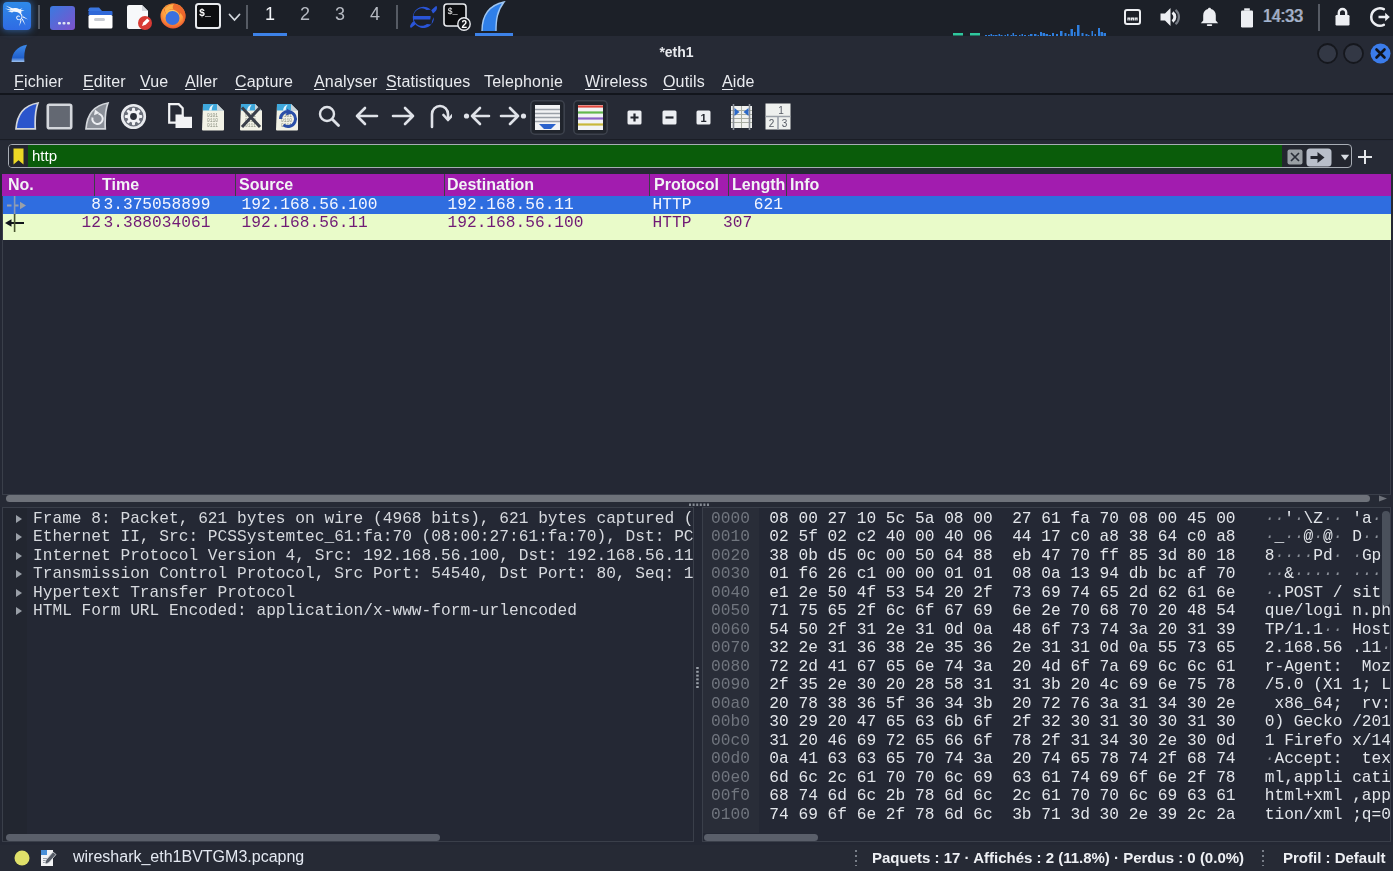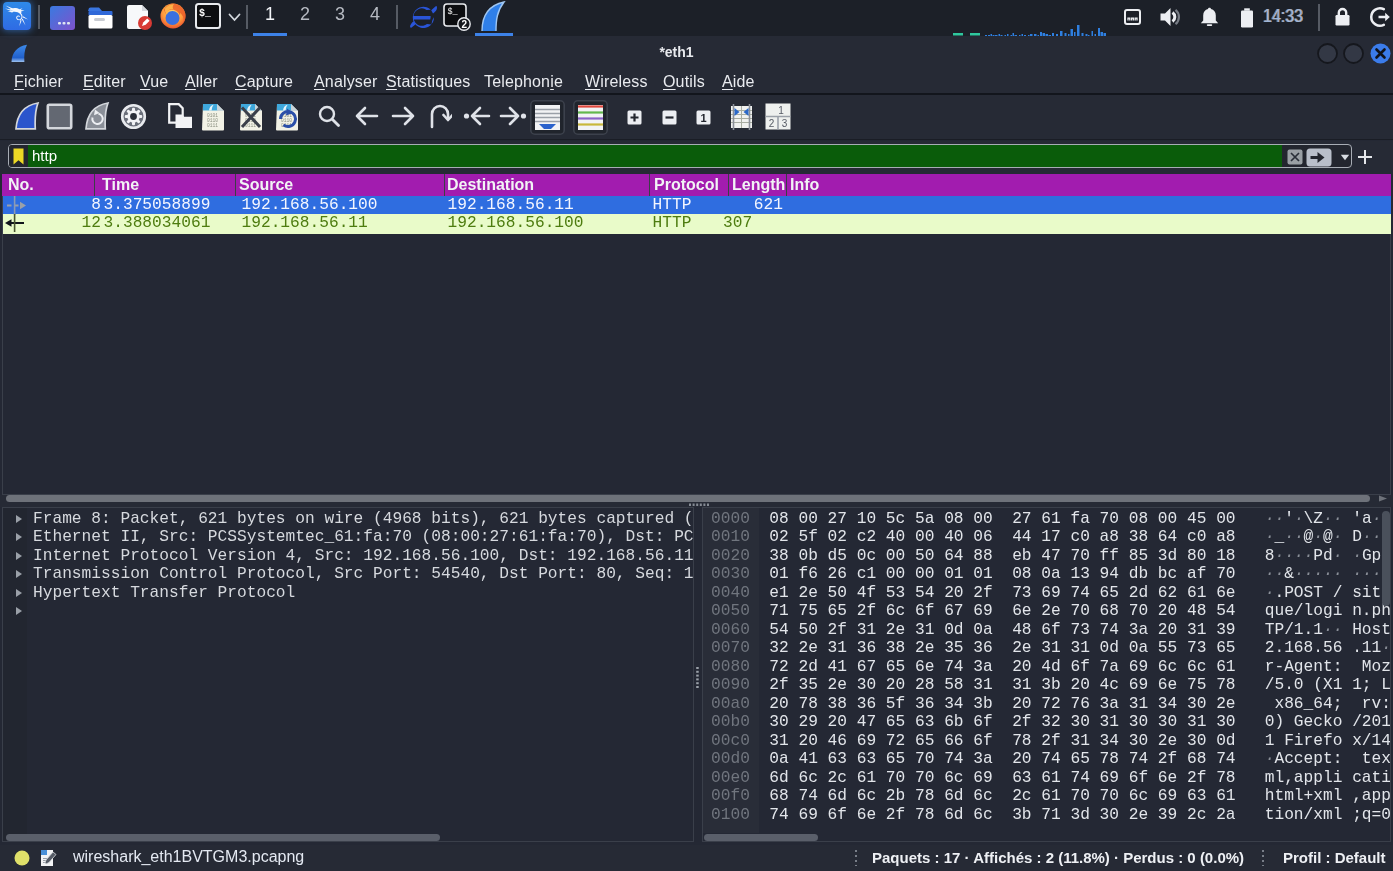--- a/index.html
+++ b/index.html
@@ -30,21 +30,21 @@
   #bookbtn { left:9px; top:145px; width:19px; height:22px; background:#23262f; border-radius:3px 0 0 3px; z-index:2; }
   #filterfield { left:8px; top:144px; width:1344px; height:24px; background:#23262f; border:1.2px solid #a8adb5; border-radius:4px; }
   #filtergreen { left:28px; top:145px; width:1254px; height:22px; background:#0a5c0a; color:#ffffff; font-size:15px; line-height:21px; padding-left:4px; }
 
   
   #plist { left:2px; top:174px; width:1389px; height:321px; background:#242834; border:1px solid #3a3f4a; border-top:none; }
   #phdr { left:2px; top:174px; width:1389px; height:22px; background:#a21caf; color:#f2f3f5; font-weight:bold; font-size:16px; }
   .hc { position:absolute; top:2px; }
   .hsep { position:absolute; top:0; width:1px; height:22px; background:#3a3f47; }
   #row1 { left:3px; top:196px; width:1388px; height:18px; background:#2f6de0; color:#f4f6ff; }
-  #row2 { left:3px; top:214px; width:1388px; height:20px; background:#e9fbc9; color:#4d7c0f; }
+  #row2 { left:3px; top:214px; width:1388px; height:26px; background:#e9fbc9; color:#701a75; }
   .prow { font-size:16.2px; line-height:18px; white-space:pre; overflow:hidden; }
   .pc { position:absolute; top:0; }
 
   
   #splitband { left:0; top:495px; width:1393px; height:12px; background:#262a35; }
   #details { left:2px; top:507px; width:692px; height:335px; background:#242834; border:1px solid #3a3f4a; overflow:hidden; }
   #hexpane { left:702px; top:507px; width:689px; height:335px; background:#242834; border:1px solid #3a3f4a; overflow:hidden; }
   .dline { position:absolute; left:30px; white-space:pre; font-family:"Liberation Mono", monospace; font-size:16.2px; color:#d6d9de; }
   .tri { position:absolute; left:13px; width:0; height:0; border-left:6px solid #9aa0a8; border-top:4.5px solid transparent; border-bottom:4.5px solid transparent; }
   .hline { position:absolute; left:8px; white-space:pre; font-family:"Liberation Mono", monospace; font-size:16.2px; color:#e2e5ea; }
@@ -486,20 +486,21 @@
     <span class="dline" style="top:1.5px">Frame 8: Packet, 621 bytes on wire (4968 bits), 621 bytes captured (4968 bits)</span>
     <span class="tri" style="top:25.0px"></span>
     <span class="dline" style="top:20.0px">Ethernet II, Src: PCSSystemtec_61:fa:70 (08:00:27:61:fa:70), Dst: PCSSystemtec</span>
     <span class="tri" style="top:43.5px"></span>
     <span class="dline" style="top:38.5px">Internet Protocol Version 4, Src: 192.168.56.100, Dst: 192.168.56.11</span>
     <span class="tri" style="top:62.0px"></span>
     <span class="dline" style="top:57.0px">Transmission Control Protocol, Src Port: 54540, Dst Port: 80, Seq: 1, Ack: 1</span>
     <span class="tri" style="top:80.5px"></span>
     <span class="dline" style="top:75.5px">Hypertext Transfer Protocol</span>
     <span class="tri" style="top:99.0px"></span>
+    <span class="dline" style="top:94.0px">HTML Form URL Encoded: application/x-www-form-urlencoded</span>
   </div>
   <div class="abs" id="hexpane">
     <div style="position:absolute;left:0;top:0;width:56px;height:325px;background:#292d38"></div>
     <span class="hline" style="top:1.5px"><span class="off">0000</span>  08 00 27 10 5c 5a 08 00  27 61 fa 70 08 00 45 00   <i class="dim">·</i><i class="dim">·</i>'<i class="dim">·</i>\Z<i class="dim">·</i><i class="dim">·</i> 'a<i class="dim">·</i>pE</span>
     <span class="hline" style="top:20.0px"><span class="off">0010</span>  02 5f 02 c2 40 00 40 06  44 17 c0 a8 38 64 c0 a8   <i class="dim">·</i>_<i class="dim">·</i><i class="dim">·</i>@<i class="dim">·</i>@<i class="dim">·</i> D<i class="dim">·</i><i class="dim">·</i><i class="dim">·</i>8d</span>
     <span class="hline" style="top:38.5px"><span class="off">0020</span>  38 0b d5 0c 00 50 64 88  eb 47 70 ff 85 3d 80 18   8<i class="dim">·</i><i class="dim">·</i><i class="dim">·</i><i class="dim">·</i>Pd<i class="dim">·</i> <i class="dim">·</i>Gp<i class="dim">·</i>=</span>
     <span class="hline" style="top:57.0px"><span class="off">0030</span>  01 f6 26 c1 00 00 01 01  08 0a 13 94 db bc af 70   <i class="dim">·</i><i class="dim">·</i>&amp;<i class="dim">·</i><i class="dim">·</i><i class="dim">·</i><i class="dim">·</i><i class="dim">·</i> <i class="dim">·</i><i class="dim">·</i><i class="dim">·</i><i class="dim">·</i>p</span>
     <span class="hline" style="top:75.5px"><span class="off">0040</span>  e1 2e 50 4f 53 54 20 2f  73 69 74 65 2d 62 61 6e   <i class="dim">·</i>.POST / site-ban</span>
     <span class="hline" style="top:94.0px"><span class="off">0050</span>  71 75 65 2f 6c 6f 67 69  6e 2e 70 68 70 20 48 54   que/logi n.php HT</span>
     <span class="hline" style="top:112.5px"><span class="off">0060</span>  54 50 2f 31 2e 31 0d 0a  48 6f 73 74 3a 20 31 39   TP/1.1<i class="dim">·</i><i class="dim">·</i> Host: 19</span>

